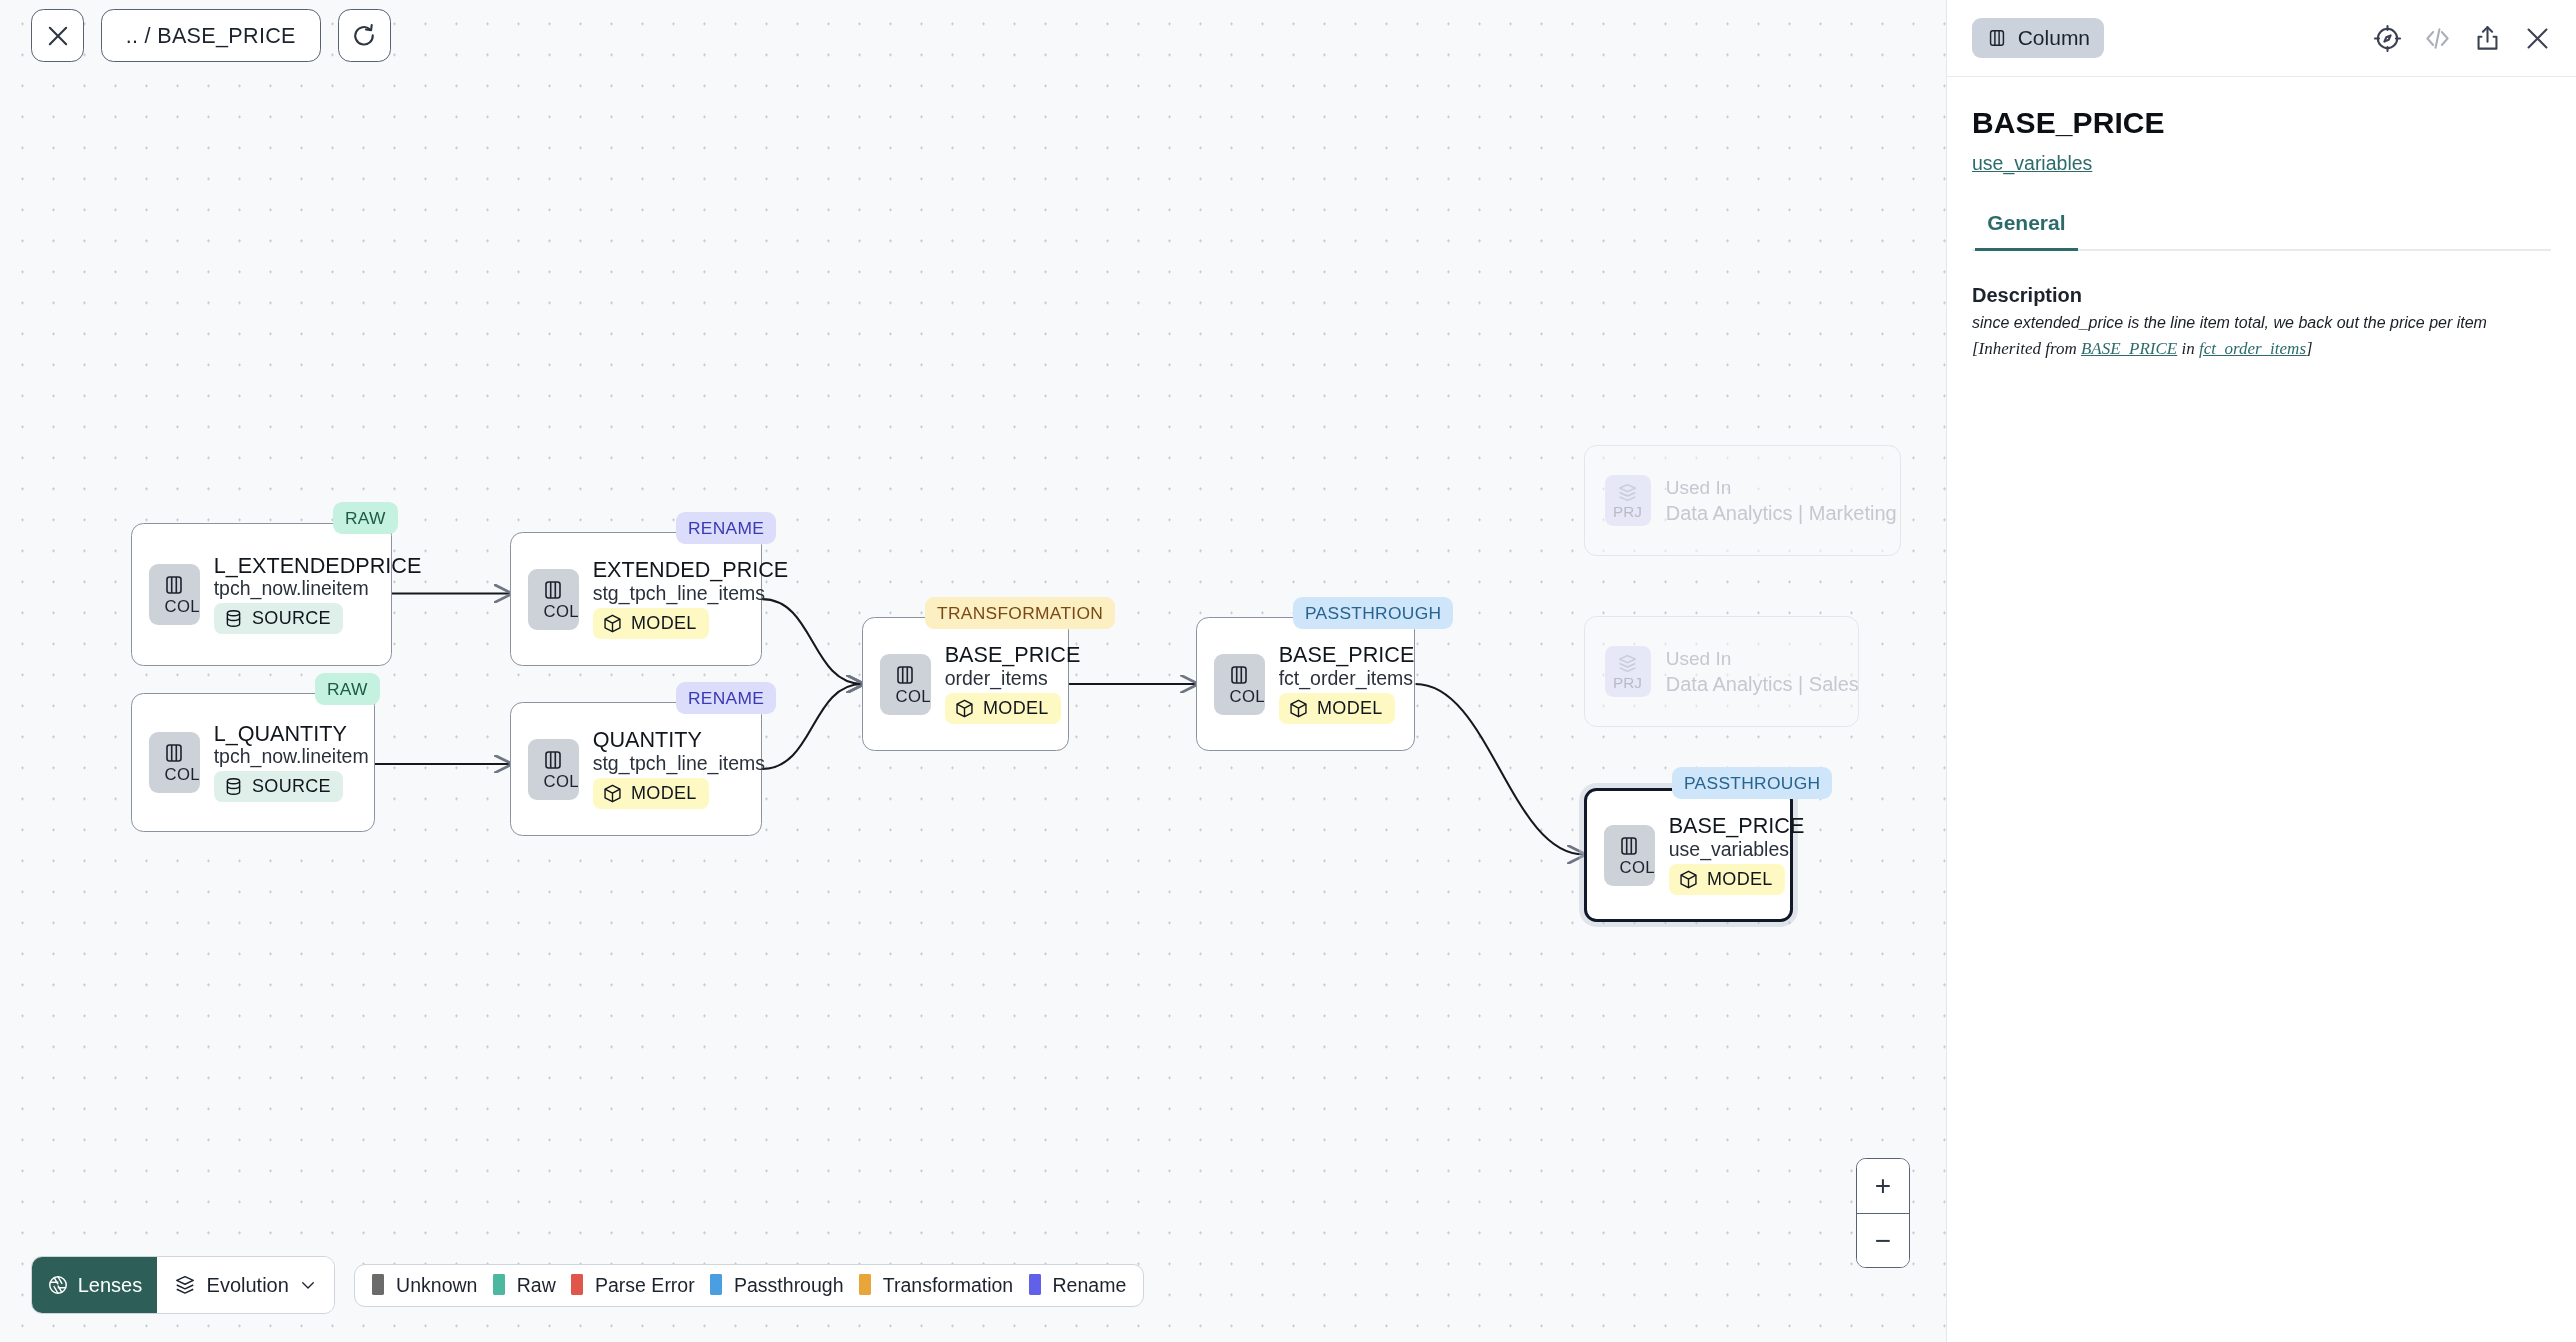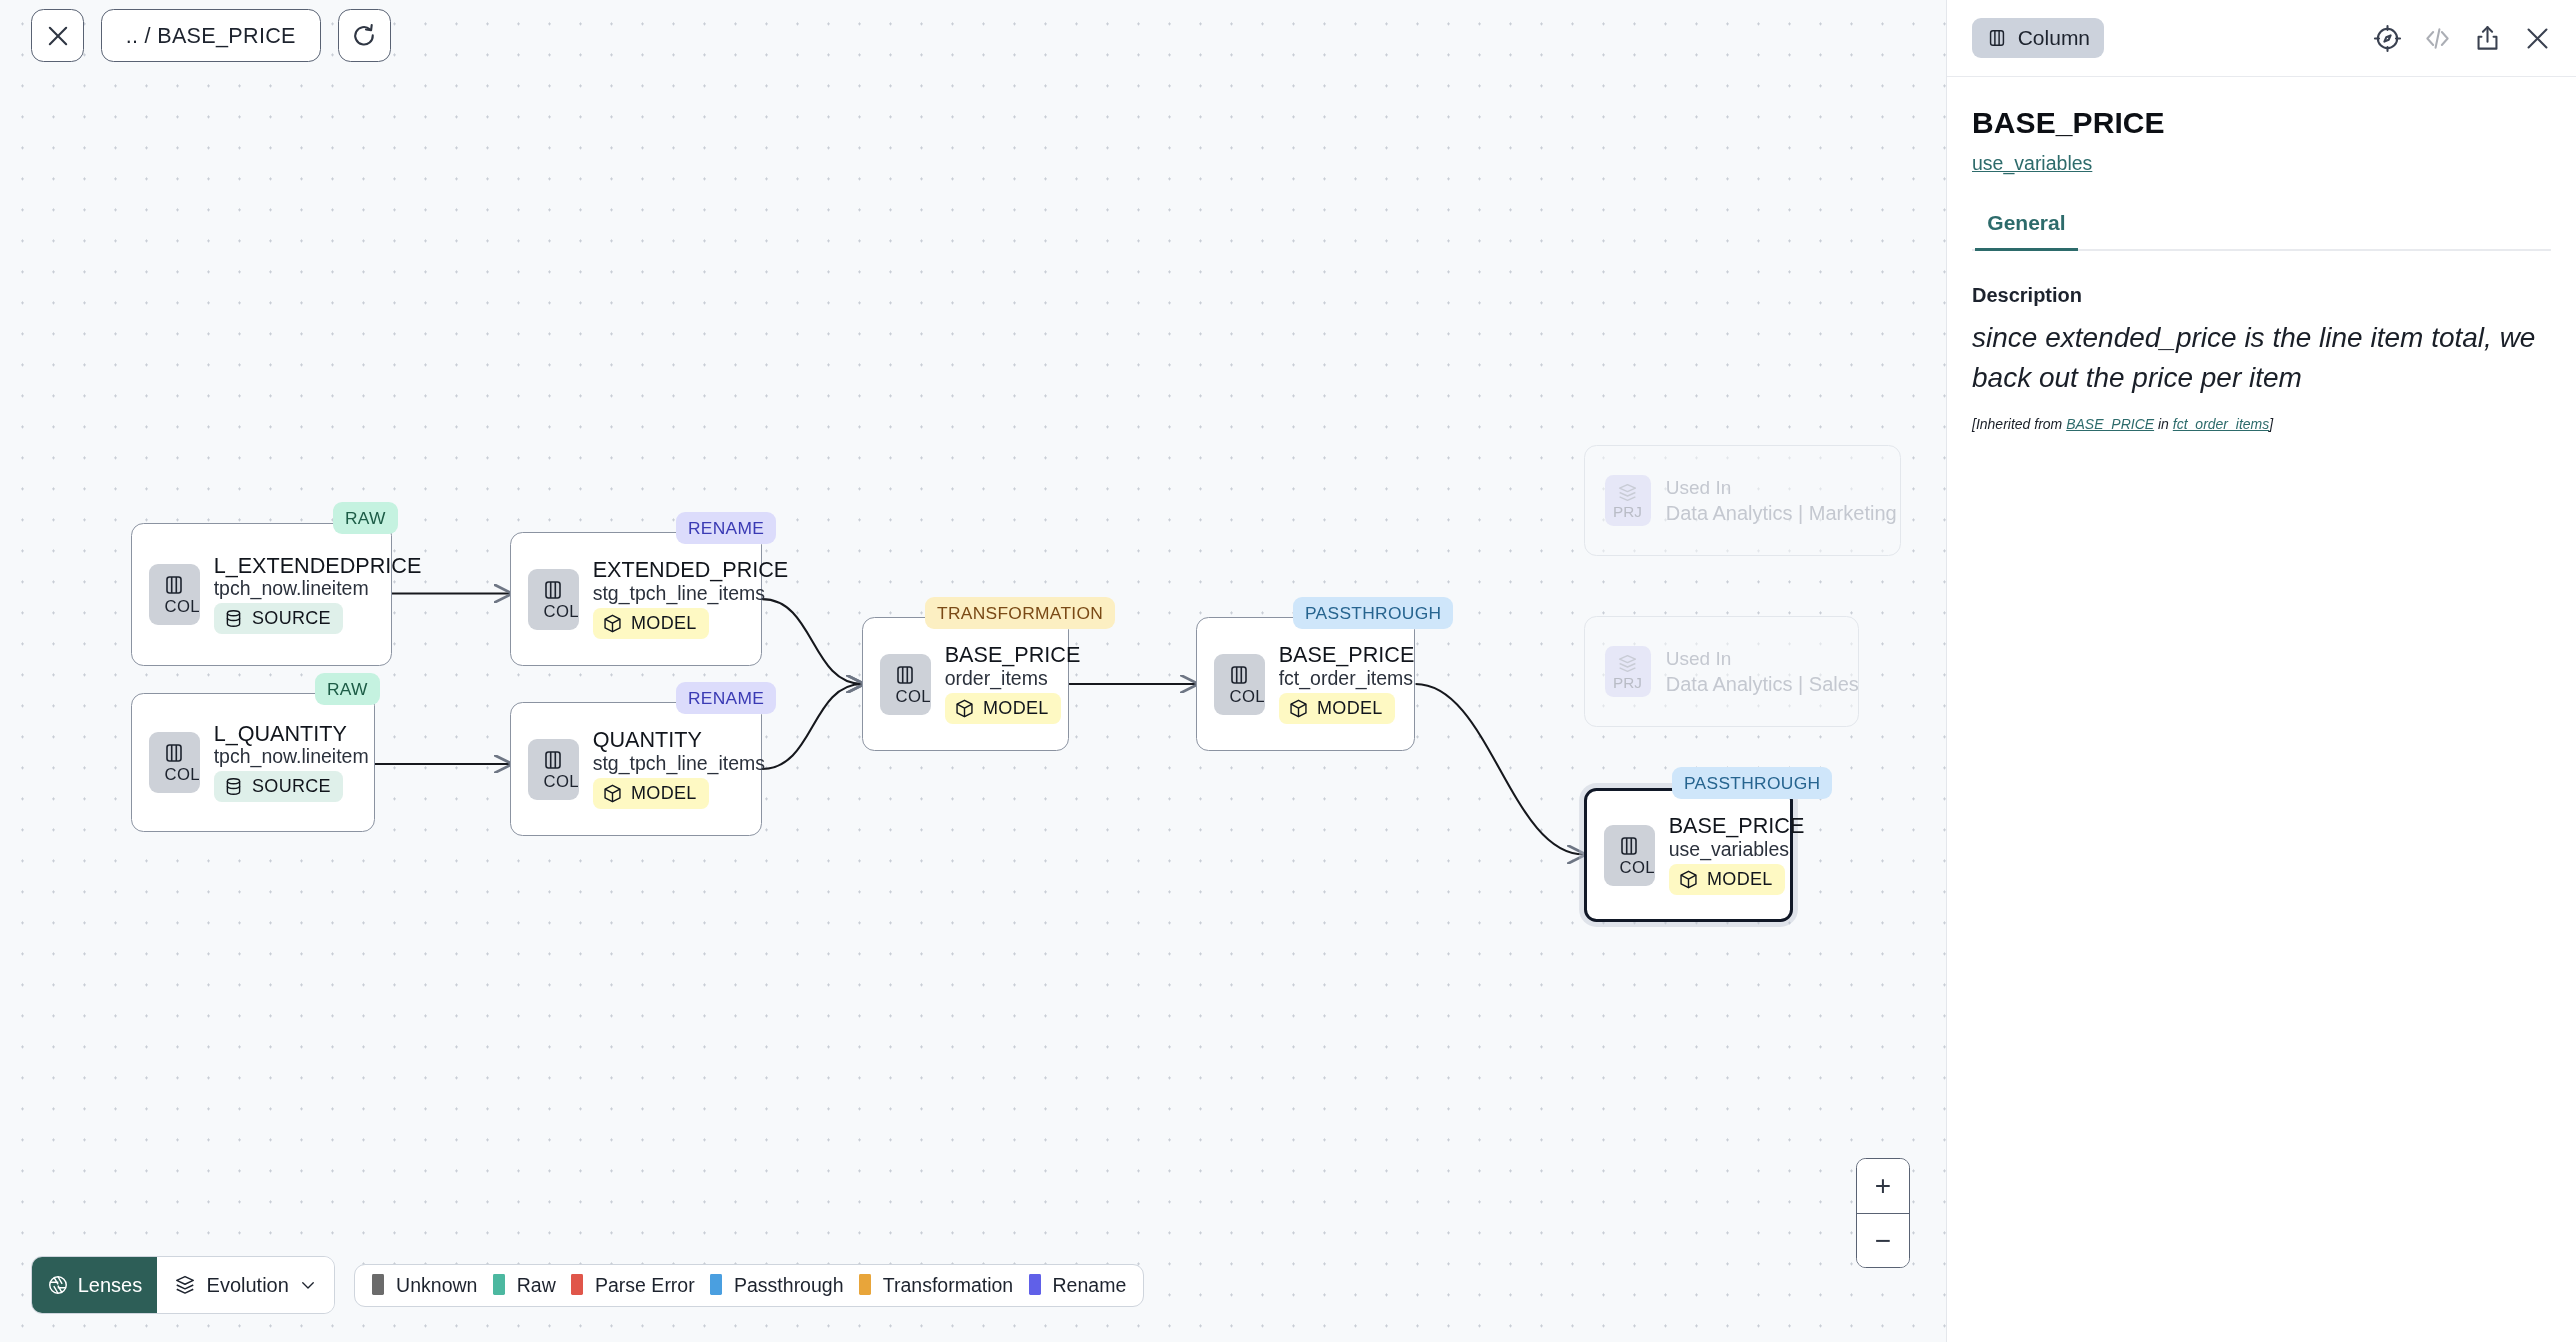--- a/index.html
+++ b/index.html
@@ -182,24 +182,24 @@
   }
   #tabs { margin-top: 36px; border-bottom: 2.1px solid #e8eaee; display: flex; }
   .tab {
     font-size: 21px; font-weight: bold; color: #2d6b6b;
     padding: 0 12.5px 13.2px 12.5px; margin-left: 2.8px;
     border-bottom: 3.5px solid #2d6b6b; margin-bottom: -2.1px; cursor: pointer;
   }
   #desc-section { padding: 33px 25px 0 25px; }
   #desc-label { font-size: 20px; font-weight: bold; color: #1d232e; }
   #desc-text {
-    margin-top: 11px; font-size: 28px; font-style: italic; color: #1a1f28;
+    margin-top: 5px; font-size: 16px; font-style: italic; color: #1a1f28;
     line-height: 1.42; max-width: 571px;
   }
-  #desc-inherited { margin-top: 18px; font-size: 14px; font-style: italic; color: #1a1f28; }
+  #desc-inherited { margin-top: 4px; font-size: 17px; font-style: italic; color: #1a1f28; font-family: Liberation Serif, serif; }
   #desc-inherited a { color: #2d6b6b; text-decoration: underline; cursor: pointer; }
 </style>
 </head>
 <body>
 
 <div id="app">
 
   <div id="canvas">
 
     <svg id="edges" viewBox="0 0 2796 1930">

